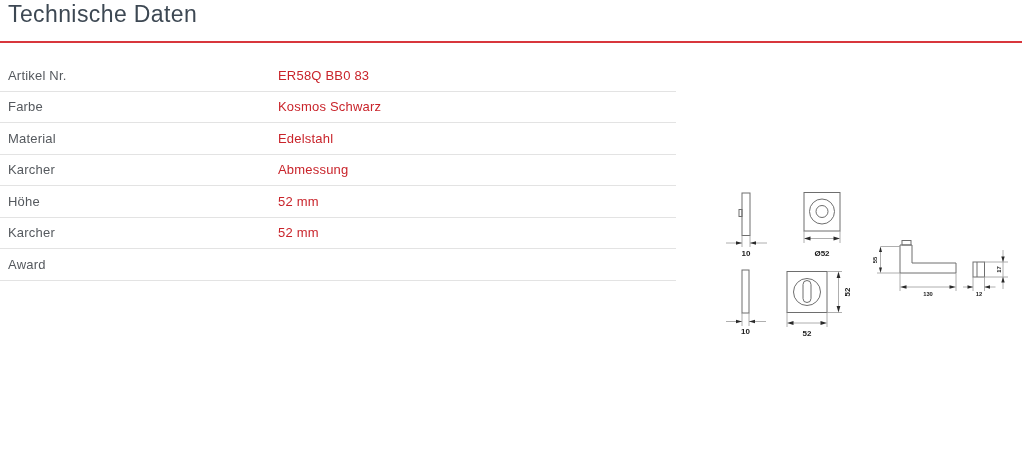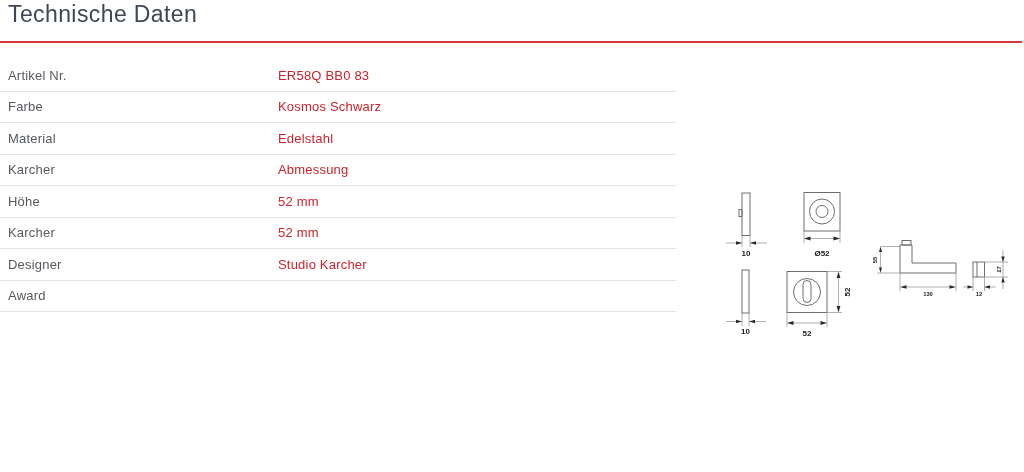--- a/index.html
+++ b/index.html
@@ -70,24 +70,20 @@
   </div>
 
   <div class="spec-row">
     <span class="spec-label">Karcher</span>
     <span class="spec-value">52 mm</span>
   </div>
 
 
 
 
-  <div class="spec-row">
-    <span class="spec-label">Designer</span>
-    <span class="spec-value">Studio Karcher</span>
-  </div>
 
   <div class="spec-row">
     <span class="spec-label">Award</span>
   </div>
 </div>
 
 <svg class="drawing" width="324" height="165" viewBox="700 180 324 165" xmlns="http://www.w3.org/2000/svg">
 
   <g>
     <rect class="outline" x="742" y="193" width="8" height="42.5"></rect>

